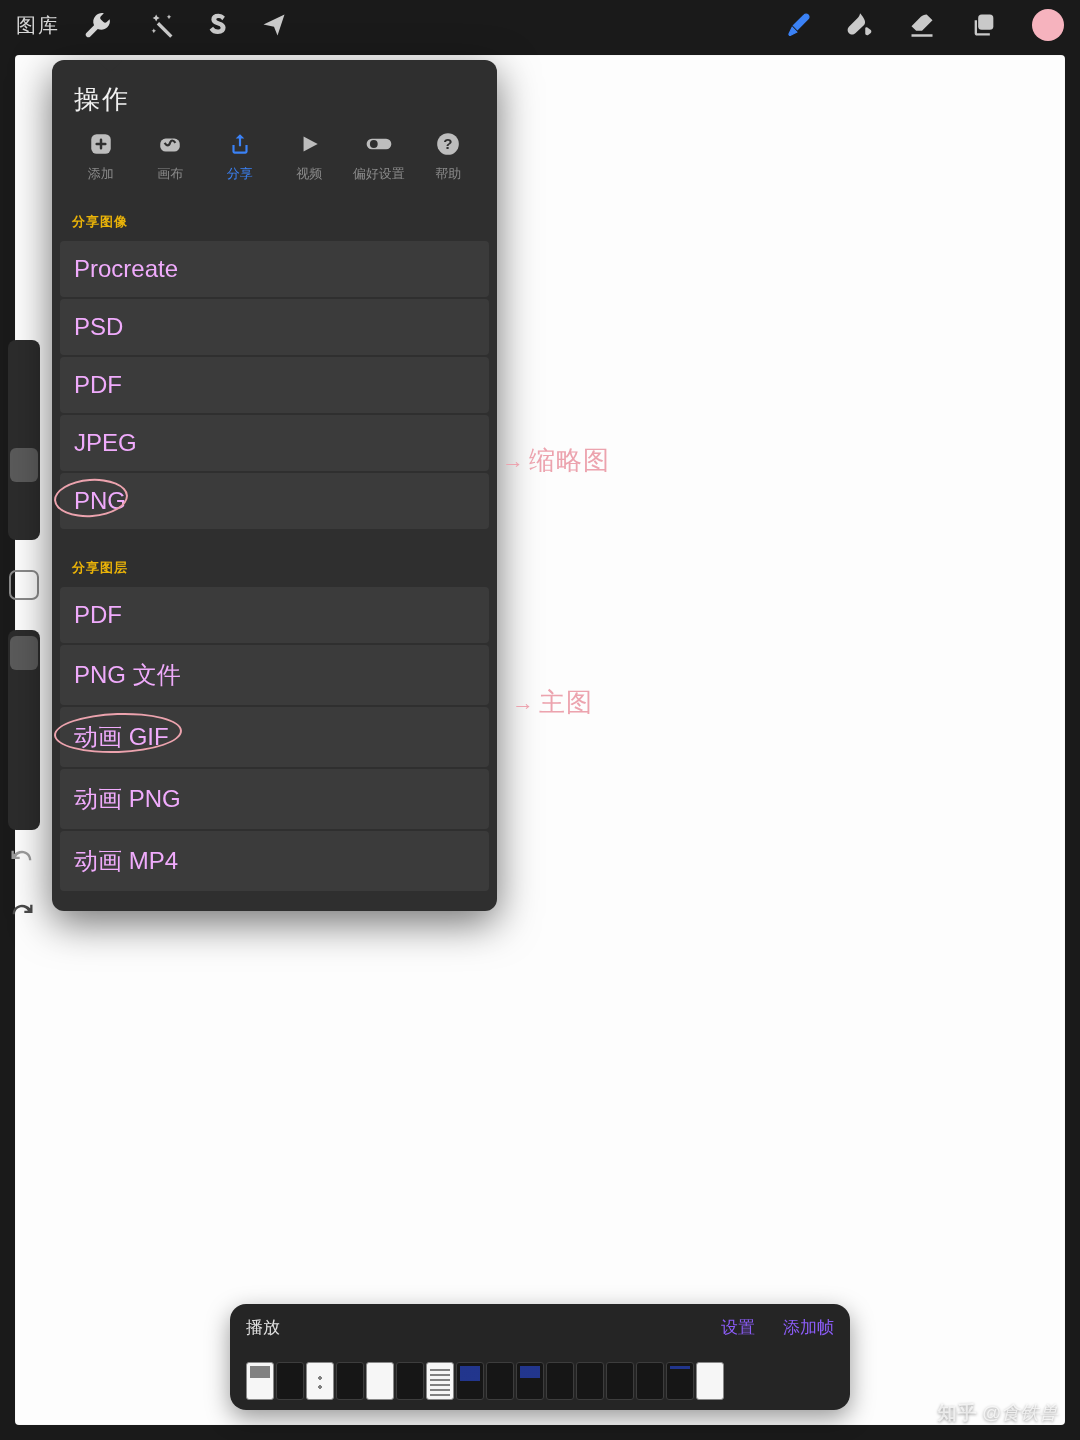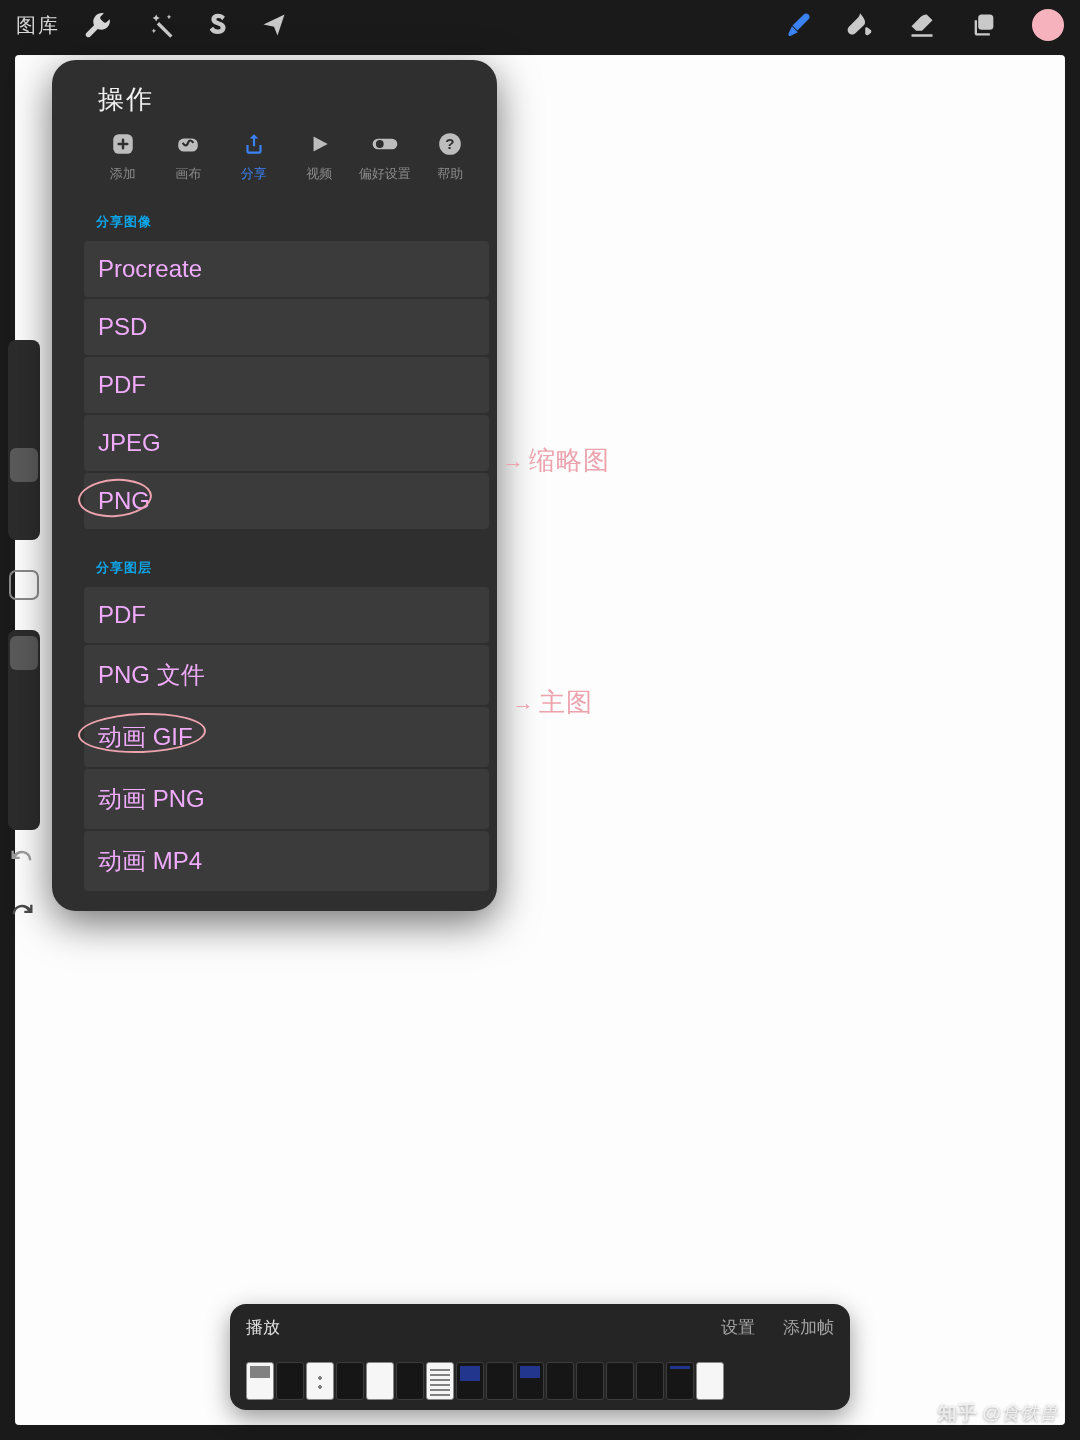--- a/index.html
+++ b/index.html
@@ -62,25 +62,24 @@
   }
   .undo-redo { position:absolute; left:8px; top:845px; display:flex; flex-direction:column; gap:22px; }
   .undo-redo svg { width:28px; height:28px; }
 
   
   .popover {
     position: absolute;
     top: 60px; left: 52px;
     width: 445px;
     background: #2f2f2f;
-    border-radius: 24px;
+    border-radius: 12px;
     box-shadow: 0 12px 40px rgba(0,0,0,.55);
     color:#e7e7e7;
     overflow:hidden;
-    padding-left:24px;
   }
   .popover::before{
     content:"";
     position:absolute;
     top:-9px; left:49px;
     width:18px; height:18px;
     background:#2f2f2f;
     transform:rotate(45deg);
     border-radius:2px;
   }
@@ -93,21 +92,21 @@
   }
   .pop-tab {
     flex:1; display:flex; flex-direction:column; align-items:center; gap:8px;
     color:#8a8a8a; font-size:13px;
   }
   .pop-tab.active { color:#3b82f6; }
   .pop-tab .ticon { width:30px; height:26px; display:flex; align-items:center; justify-content:center; }
   .pop-tab svg { width:26px; height:26px; fill:#bdbdbd; }
   .pop-tab.active svg { fill:#3b82f6; }
 
-  .list-head { font-size:13px; color:#0ea5e9; padding:18px 20px 10px; font-weight:600; letter-spacing:1px;}
+  .list-head { font-size:13px; color:#eab308; padding:18px 20px 10px; font-weight:600; letter-spacing:1px;}
   .list-body { padding: 0 8px 10px; }
   .list-item {
     background:#3b3b3b; color:#f0abfc; font-size:24px;
     padding:14px 14px; border-radius:4px; margin-bottom:2px;
     position:relative;
   }
   .circle-anno {
     position:absolute;
     border:2.5px solid #eca3ae;
     border-radius:50%;
@@ -133,21 +132,21 @@
     bottom:30px; left:50%; transform:translateX(-50%);
     width:620px;
     background:rgba(28,28,28,.96);
     border-radius:16px;
     padding: 12px 16px 10px;
     color:#e0e0e0;
     box-shadow:0 8px 24px rgba(0,0,0,.4);
   }
   .timeline-top { display:flex; align-items:center; font-size:17px; margin-bottom:23px; }
   .timeline-top .spacer{flex:1;}
-  .timeline-top .btn { margin-left:28px; color:#a3a3a3; }
+  .timeline-top .btn { margin-left:28px; color:#8b5cf6; }
   .frames { display:flex; gap:2px; }
   .frame { width:28px; height:38px; background:#161616; border:1px solid #3d3d3d; border-radius:3px; position:relative; overflow:hidden;}
   .frame.light { background:#f6f6f6; border-color:#888; }
   .frame.sel::after{ content:""; position:absolute; left:0; right:0; bottom:-5px; height:3px; background:#3b82f6; }
   .frame .m{ position:absolute; inset:3px; opacity:.6; }
 
   
   .watermark {
     position:absolute; right:22px; bottom:14px;
     color:rgba(255,255,255,.7);

